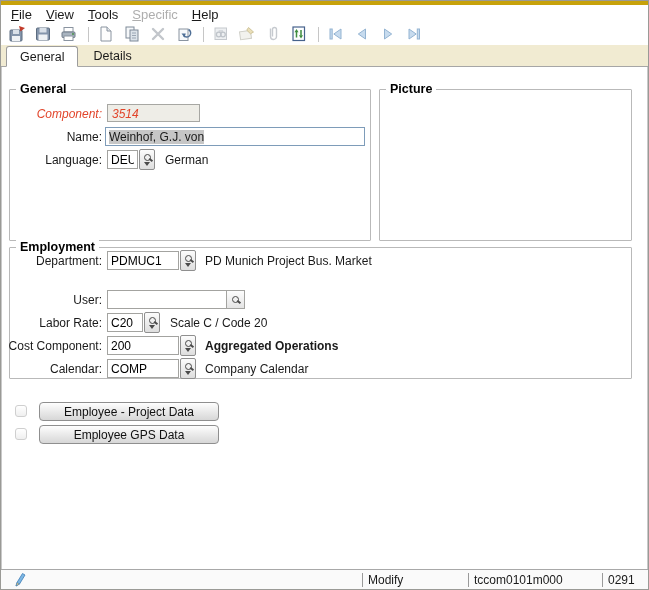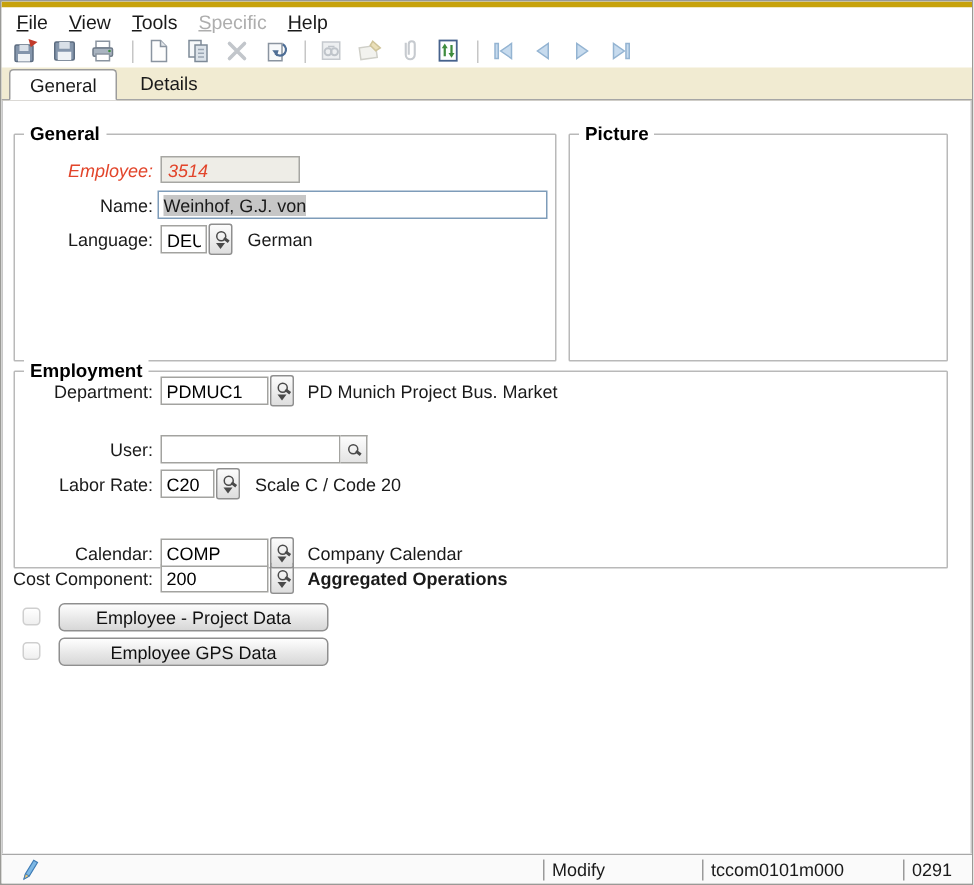--- a/index.html
+++ b/index.html
@@ -250,21 +250,21 @@
     <div class="tab active">General</div>
     <div class="tab inactive">Details</div>
   </div>
 
   <div class="content">
 
     <div class="groupbox" style="left:7px; top:22px; width:362px; height:152px;">
       <span class="group-legend">General</span>
 
       <div class="row" style="top:14px;">
-        <span class="lbl red">Employee:</span>
+        <span class="lbl red">Component:</span>
         <div class="ro-field">3514</div>
       </div>
 
       <div class="row" style="top:60px;">
         <span class="lbl">Language:</span>
         <input class="fld" style="left: 97px; width: 31px;" value="DEU">
         <span class="browse-btn" style="left:129px;">
           <span class="mag-icon"></span>
           <span class="combo-arrow"></span>
         </span>
@@ -305,21 +305,21 @@
       <div class="row" style="top:65px;">
         <span class="lbl">Labor Rate:</span>
         <input class="fld" style="left: 97px; width: 36px;" value="C20">
         <span class="browse-btn" style="left:134px;">
           <span class="mag-icon"></span>
           <span class="combo-arrow"></span>
         </span>
         <span class="desc" style="left:160px;">Scale C / Code 20</span>
       </div>
 
-      <div class="row" style="top:88px;margin-top:40px;">
+      <div class="row" style="top:88px;">
         <span class="lbl">Cost Component:</span>
         <input class="fld" style="left: 97px; width: 72px;" value="200">
         <span class="browse-btn" style="left:170px;">
           <span class="mag-icon"></span>
           <span class="combo-arrow"></span>
         </span>
         <span class="desc" style="left:195px;font-weight:bold;">Aggregated Operations</span>
       </div>
 
       <div class="row" style="top:111px;">

